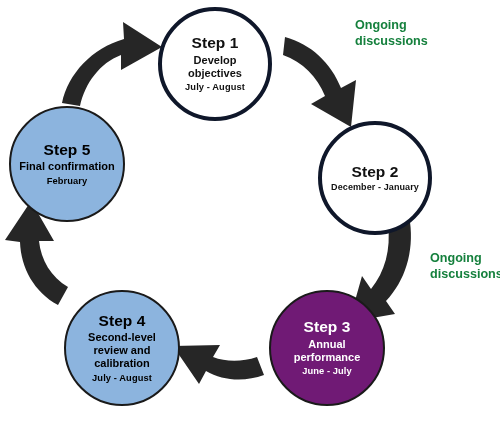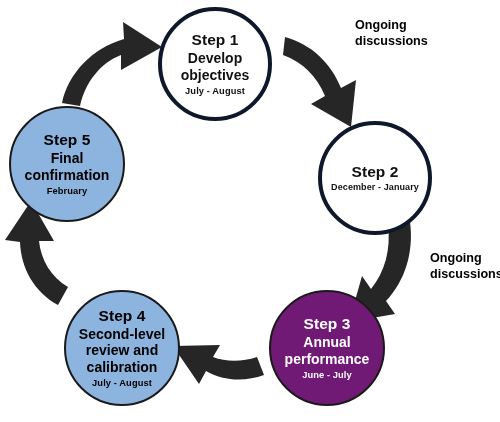--- a/index.html
+++ b/index.html
@@ -44,21 +44,21 @@
     line-height: 1.0;
   }
   .node .node-title {
     font-size: 15.5px;
     font-weight: bold;
     letter-spacing: 0.1px;
     margin-bottom: 3px;
     white-space: nowrap;
   }
   .node .node-desc {
-    font-size: 14px;
+    font-size: 11px;
     font-weight: bold;
     line-height: 1.17;
     padding: 0 8px;
     margin-bottom: 4px;
   }
   .node .node-period {
     font-size: 9.3px;
     font-weight: bold;
     letter-spacing: 0.1px;
     white-space: nowrap;
@@ -86,21 +86,21 @@
   #node-step-5 { left:   9px; top: 106px; width: 116px; height: 116px; }
 
   #node-step-2 .node-desc { font-size: 12.2px; padding: 0 1px; }
   #node-step-2 .node-period { font-size: 9.0px; }
 
   
   .caption {
     position: absolute;
     font-size: 12.6px;
     font-weight: bold;
-    color: #000000;
+    color: #15803d;
     line-height: 1.25;
     white-space: pre-line;
   }
   #caption-ongoing-1 { left: 355px; top: 18px; }
   #caption-ongoing-2 { left: 430px; top: 251px; }
 </style>
 </head>
 <body>
 
 <div id="diagram-root">

